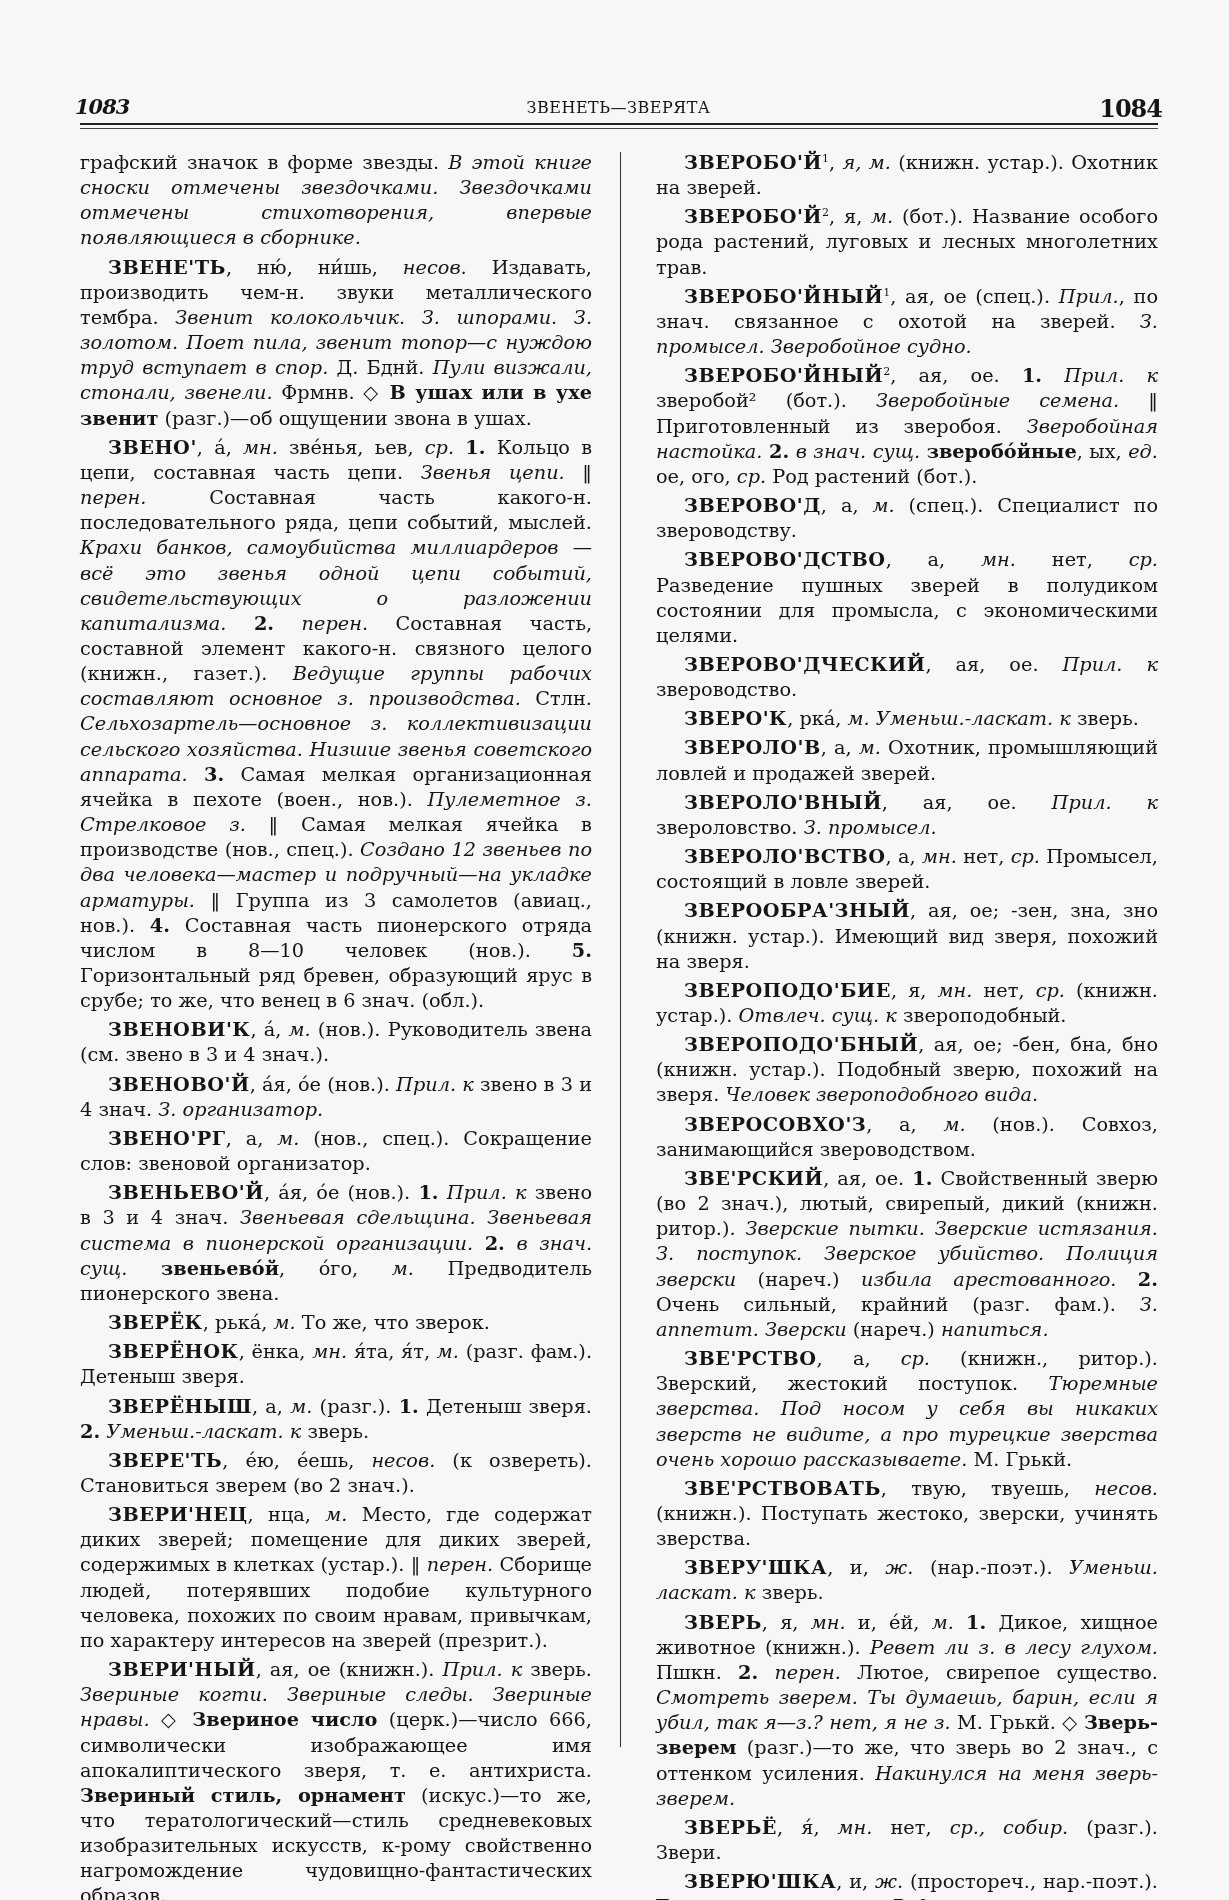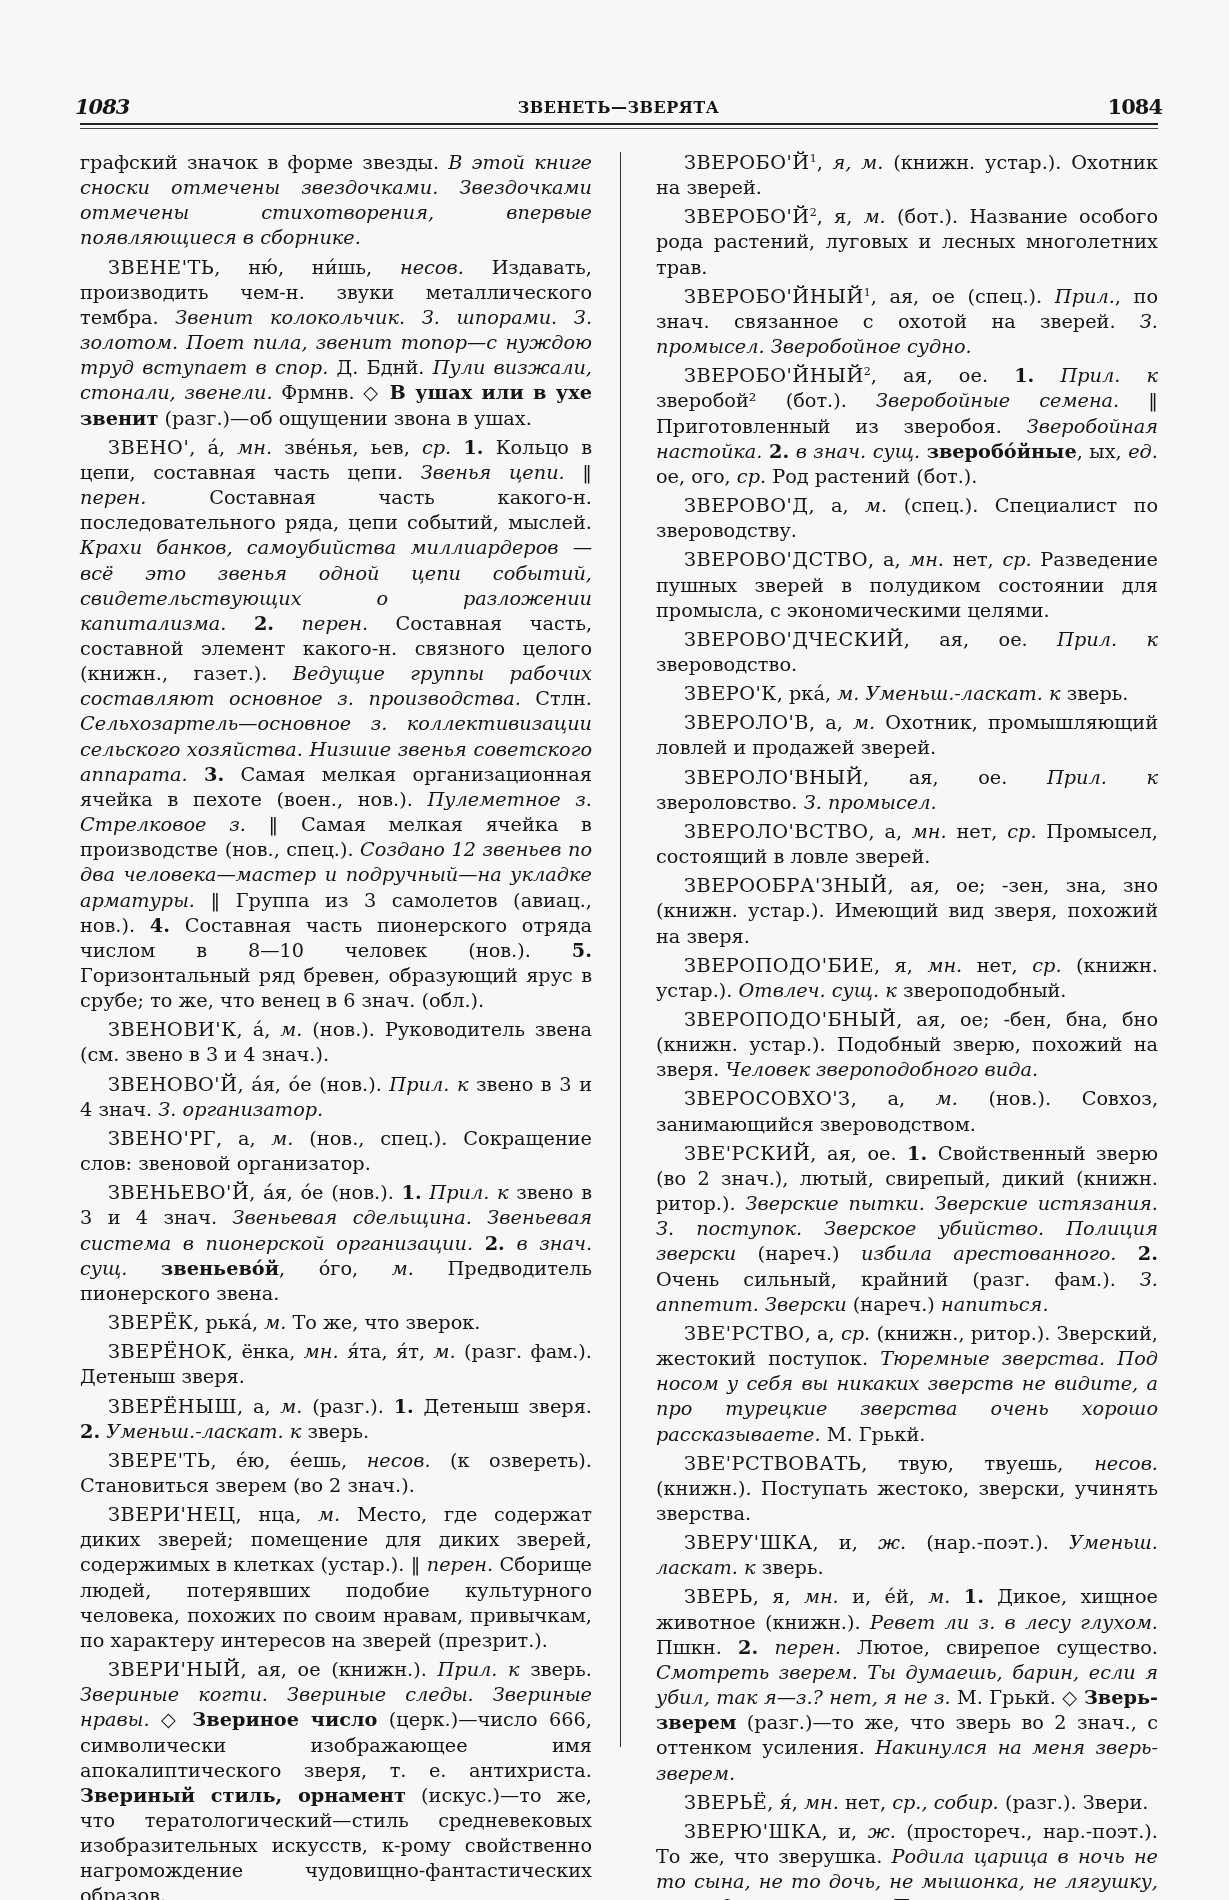--- a/index.html
+++ b/index.html
@@ -8,38 +8,38 @@
     background: #f7f6f9;
     color: #151515;
     font-family: "DejaVu Serif", "Liberation Serif", serif;
     position: relative;
     overflow: hidden;
   }
   .page-header {
     position: absolute; left: 75px; top: 94px; width: 1087px; height: 30px;
   }
   .page-num-left { position: absolute; left: 0; top: 0; font-weight: bold; font-size: 21px; letter-spacing: -1px; font-style: italic; }
-  .page-num-right { position: absolute; right: 0; top: 0; font-weight: bold; font-size: 21px; letter-spacing: -1px; }
-  .running-head { position: absolute; left: 0; right: 0; top: 4px; text-align: center; font-weight: bold; font-size: 16px; letter-spacing: 0.5px; }
+  .page-num-right { position: absolute; right: 0; top: 0; font-weight: bold; font-size: 24px; letter-spacing: -1px; }
+  .running-head { position: absolute; left: 0; right: 0; top: 4px; text-align: center; font-weight: normal; font-size: 16px; letter-spacing: 0.5px; }
   .rule-top { position: absolute; left: 80px; top: 123px; width: 1078px; border-top: 2px solid #222; }
   .rule-bottom { position: absolute; left: 80px; top: 128px; width: 1078px; border-top: 1px solid #444; }
   .column {
     position: absolute; top: 146px;
     font-size: 19.3px; line-height: 25.15px;
     text-align: justify; hyphens: manual;
   }
   .col-left { left: 76px; width: 520px; }
   .col-right { left: 652px; width: 510px; }
   .col-divider {
     position: absolute; left: 620px; top: 152px; height: 1595px;
     border-left: 1.5px solid #333;
   }
   .entry { margin: 4px; text-indent: 28px; }
   .entry.cont { text-indent: 0; }
-  .hw { font-weight: normal; letter-spacing: 0.5px; }
+  .hw { font-weight: bold; letter-spacing: 0.5px; }
   .b { font-weight: bold; }
   .i { font-style: italic; }
   sup { font-size: 11px; line-height: 0; }
 </style>
 </head>
 <body>
 
 <div class="page-header">
   <span class="page-num-left">1083</span>
   <span class="running-head">ЗВЕНЕТЬ—ЗВЕРЯТА</span>

